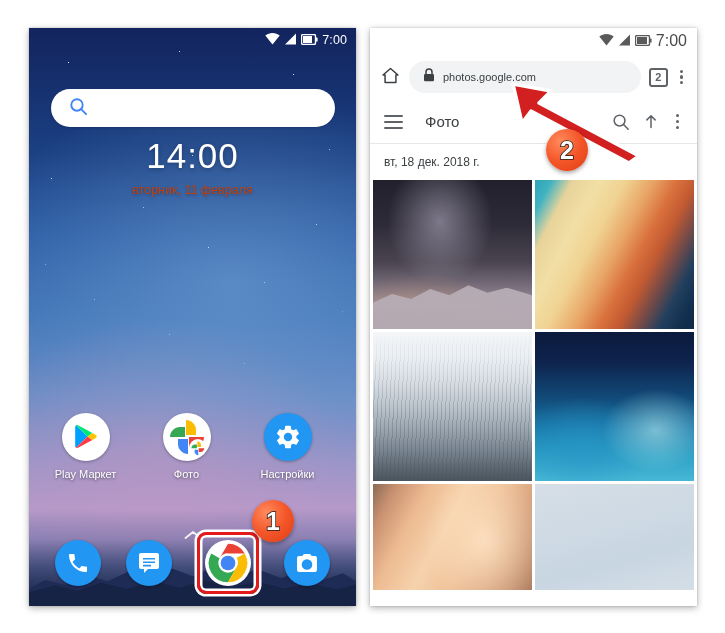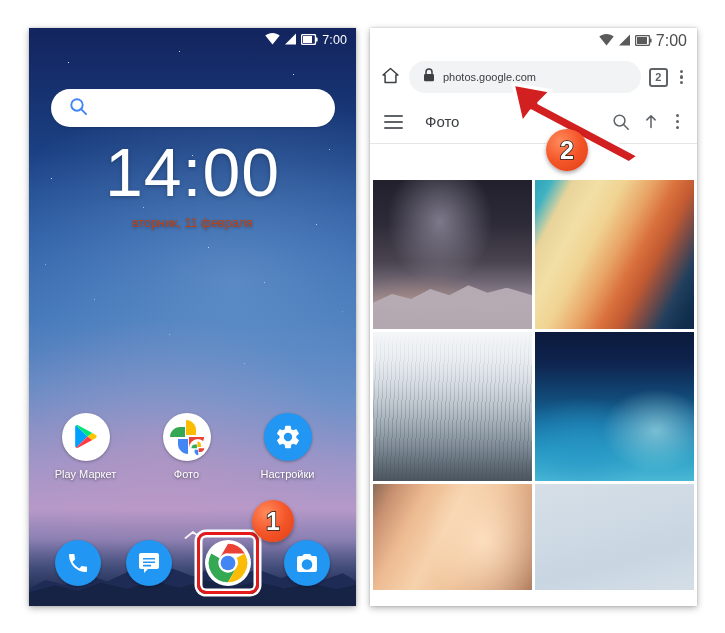--- a/index.html
+++ b/index.html
@@ -116,21 +116,21 @@
     box-shadow: 0 1px 2px rgba(0,0,0,.16);
     z-index: 5;
   }
 
   
   .clock-wrap {
     position: absolute; left: 0; right: 0; top: 110px;
     text-align: center; z-index: 5;
   }
   .clock {
-    font-size: 68px; font-weight: 300; color: #ffffff;
+    font-size: 35px; font-weight: 300; color: #ffffff;
     letter-spacing: 1px; line-height: 1;
     text-shadow: 0 1px 4px rgba(0,0,0,.28);
   }
   .date {
     margin-top: 10px;
     font-size: 12.5px; color: #c2410c; font-weight: 400;
     text-shadow: 0 1px 3px rgba(0,0,0,.35);
   }
 
   
@@ -534,20 +534,21 @@
               <path d="M10 16V3m0 0L5.4 7.6M10 3l4.6 4.6" fill="none" stroke="#5f6368" stroke-width="1.7" stroke-linecap="round" stroke-linejoin="round"></path>
             </svg>
         </div>
         <div class="kebab" style="margin-left:6px">
             <i></i>
             <i></i>
             <i></i>
           </div>
       </div>
 
+      <div class="date-strip">вт, 18 дек. 2018 г.</div>
     </div>
 
     <div style="position:absolute; left:0; right:0; top:152px; bottom:0; overflow:hidden;">
       <div class="grid">
         <div class="cell ph-milky"></div>
         <div class="cell ph-abstract"></div>
         <div class="cell ph-forest"></div>
         <div class="cell ph-nebula"></div>
         <div class="cell ph-dune"></div>
         <div class="cell ph-sky"></div>

